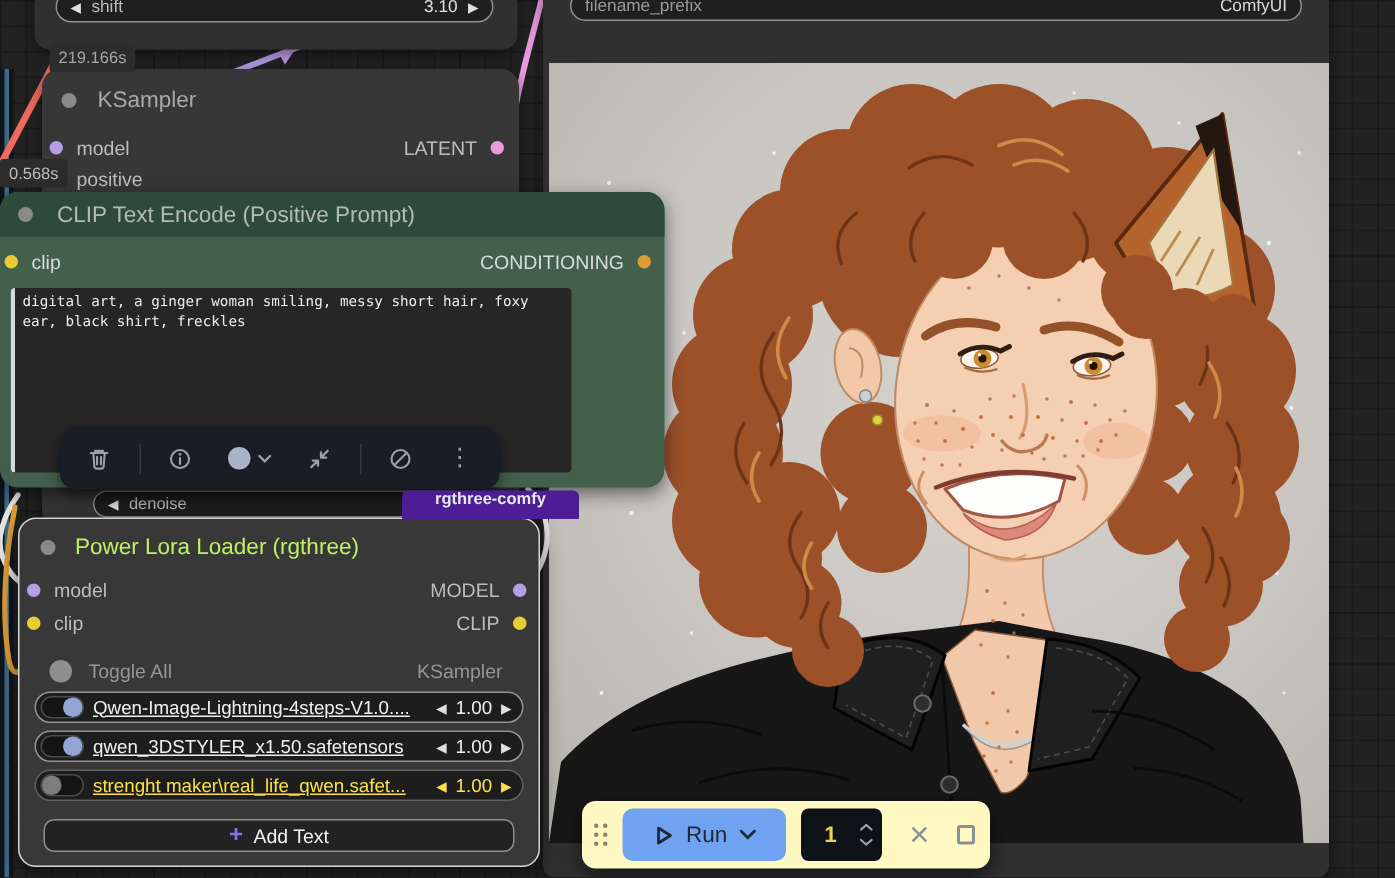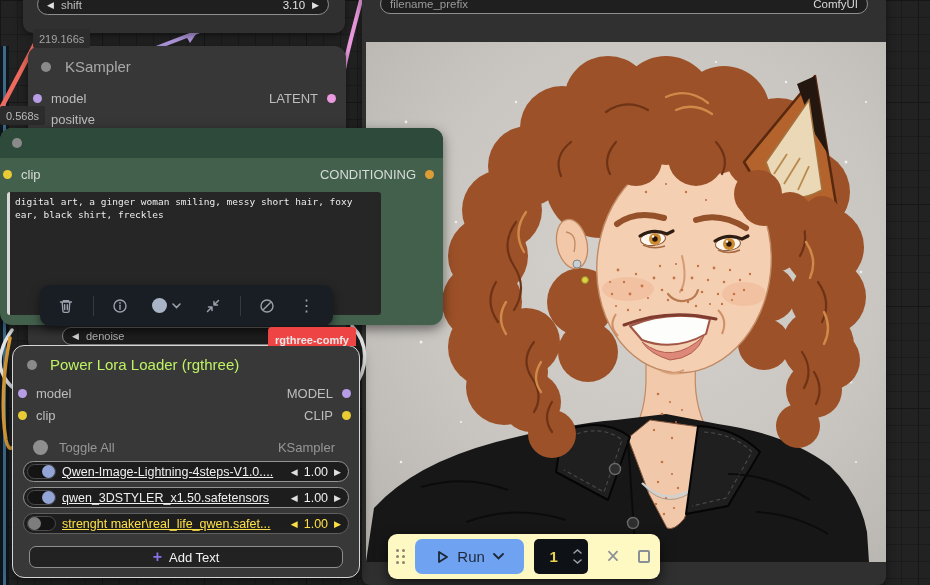--- a/index.html
+++ b/index.html
@@ -391,20 +391,21 @@
 <div class="abs z3 tbadge" style="left:33px;top:29px;height:19px;">
   <span>219.166s</span>
 </div>
 <div class="abs z3 tbadge" style="left:0;top:106px;height:19px;color:#bcbcbc;">
   <span>0.568s</span>
 </div>
 
 <div class="abs z4 green-node" style="left:0;top:128px;width:443px;height:197px;">
   <div class="green-head">
     <span class="collapse-dot"></span>
+    <span class="green-title">CLIP Text Encode (Positive Prompt)</span>
   </div>
   <div style="display:flex;align-items:center;gap:9px;padding:9px 9px 0 3px;">
     <span class="slot-dot dot-yellow"></span>
     <span class="slot-label" style="color:#d6dcd6;">clip</span>
     <span style="flex:1"></span>
     <span class="slot-label" style="color:#d6dcd6;">CONDITIONING</span>
     <span class="slot-dot dot-orange"></span>
   </div>
   <div class="prompt-box" style="position:absolute;left:7px;top:64px;width:374px;height:123px;">digital art, a ginger woman smiling, messy short hair, foxy ear, black shirt, freckles</div>
 </div>
@@ -438,22 +439,22 @@
   <span class="vsep"></span>
   <span class="ic">
     <svg width="16" height="16" viewBox="0 0 16 16" fill="none" stroke="currentColor" stroke-width="1.4">
       <circle cx="8" cy="8" r="6"></circle>
         <path d="M4.2 11.8 L11.8 4.2"></path>
     </svg>
   </span>
   <span class="ic kebab">⋮</span>
 </div>
 
-<div class="abs z5" style="left:268px;top:327px;height:19px;background:#ef4444;color:#e8e8e8;font-size:11px;font-weight:600;
-            display:flex;align-items:flex-end;padding:0 7px;border-radius:4px 4px 0 0;">
+<div class="abs z5" style="left:268px;top:327px;height:19px;background:#4c1d95;color:#e8e8e8;font-size:11px;font-weight:600;
+            display:flex;align-items:flex-start;padding:0 22px;border-radius:4px 4px 0 0;">
   <span>rgthree-comfy</span>
 </div>
 
 <div class="abs z4 lora-node" style="left:12px;top:345px;width:348px;height:233px;">
   <div style="display:flex;align-items:center;gap:13px;padding:10px 0 0 14px;">
     <span class="collapse-dot"></span>
     <span class="ntitle" style="color:#bef264;">Power Lora Loader (rgthree)</span>
   </div>
   <div style="display:flex;align-items:center;gap:9px;padding:13px 8px 0 5px;">
     <span class="slot-dot dot-purple"></span>

